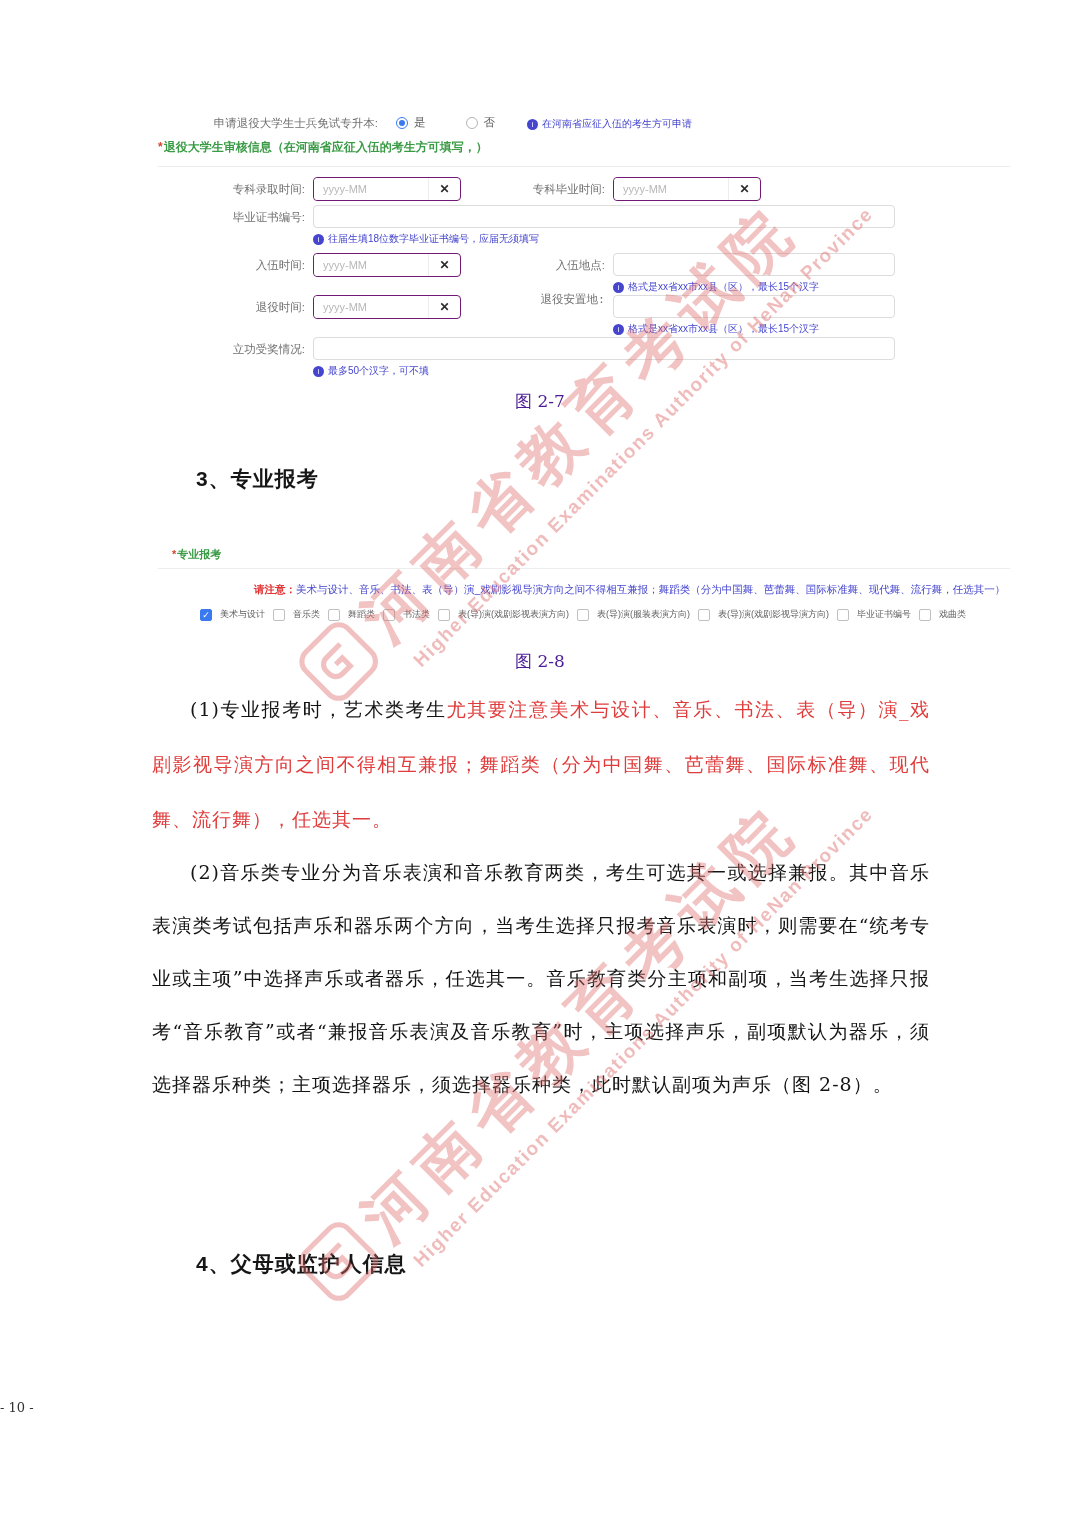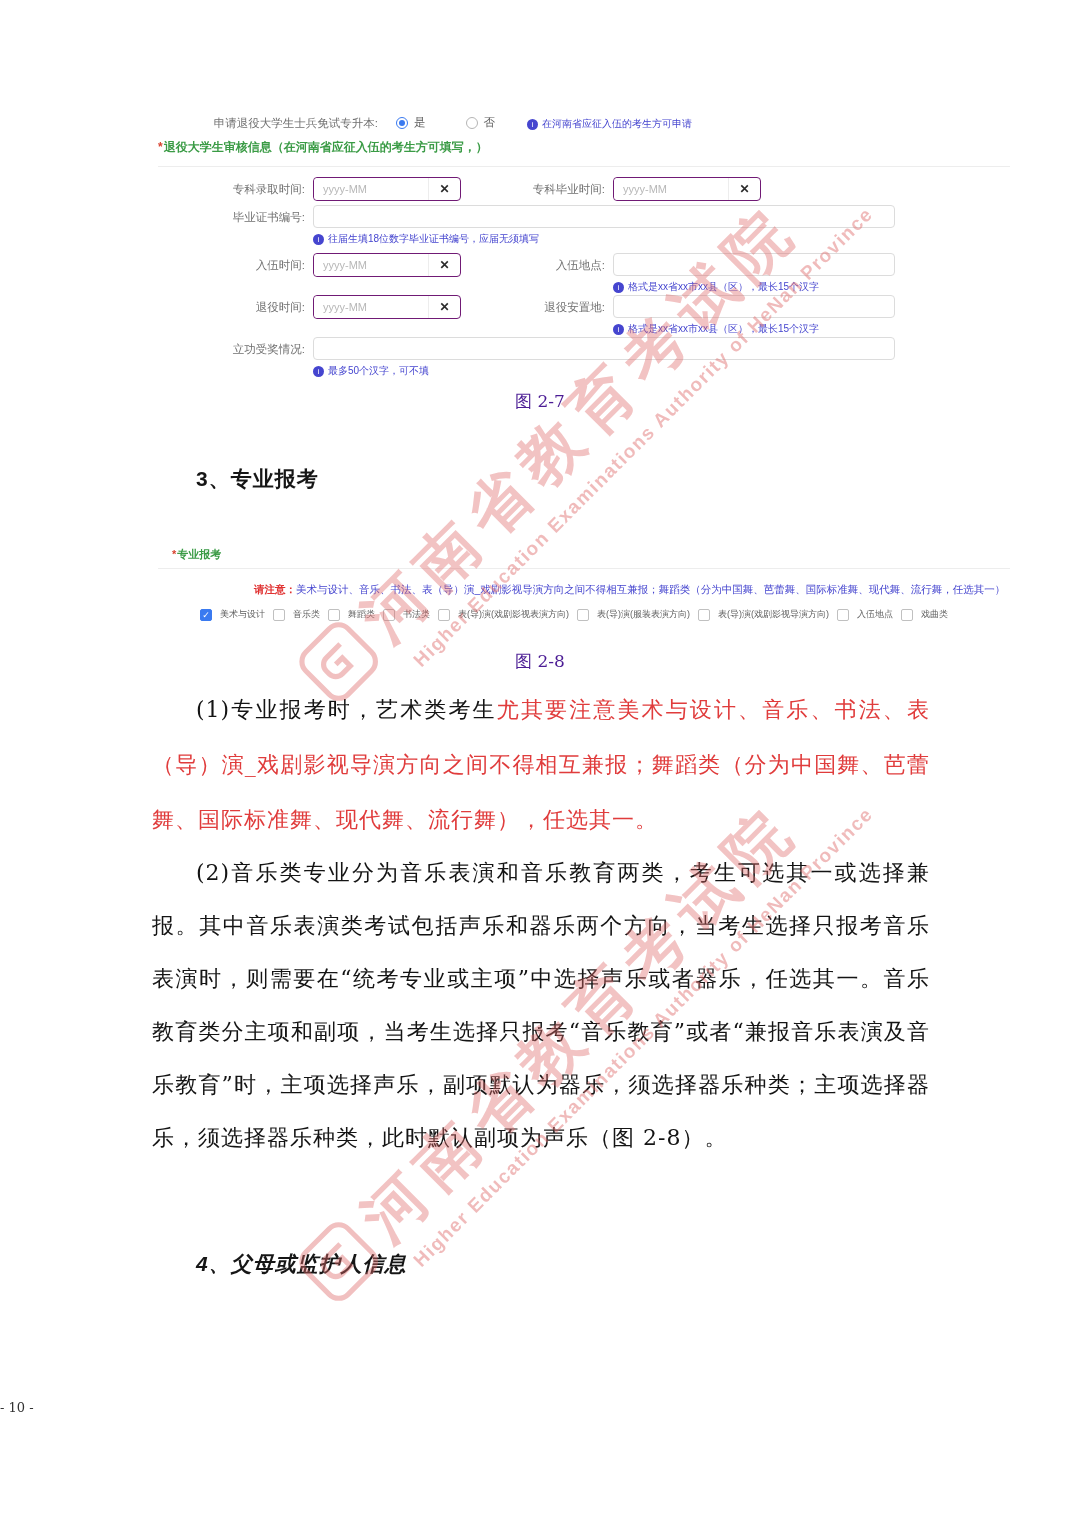--- a/index.html
+++ b/index.html
@@ -52,21 +52,21 @@
   .cb-box { width:12px; height:12px; border:1px solid #c0c0c0; border-radius:2px; background:#fff; flex:0 0 12px; }
   .cb-box.checked { background:#3a7af0; border-color:#3a7af0; color:#fff; text-align:center; font-size:9px; line-height:11px; }
   .cb-box.checked::after { content:"✓"; }
   
   .notice { position:absolute; font-size:10.5px; white-space:nowrap; }
   .notice-label { color:#e03030; font-weight:bold; }
   .notice-text { color:#4545cf; }
   
   .fig-caption { position:absolute; width:100%; text-align:center; font-family:"DejaVu Serif", serif; font-size:17px; color:#4c1d95; }
   .h-num { position:absolute; left:168px; font-size:21px; font-weight:bold; color:#161616; letter-spacing:1px;margin-left:28px; }
-  .body-para { position:absolute; left:152px; width:778px; font-family:"DejaVu Serif", serif; font-size:22px; color:#141414; text-align:justify; text-indent:2em; letter-spacing:1px; }
+  .body-para { position:absolute; left:152px; width:778px; font-family:"DejaVu Serif", serif; font-size:19px; color:#141414; text-align:justify; text-indent:2em; letter-spacing:1px; }
   .p1 { top:682px; line-height:55px; }
   .p2 { top:846px; line-height:53px; }
   .red { color:#e03c3c; }
   .page-num { position:absolute; top:1400px; width:100%; text-align:left; font-family:"DejaVu Serif", serif; font-size:13px; color:#333; }
 </style>
 </head>
 <body>
 
 <div class="page">
 
@@ -147,21 +147,21 @@
     <div class="hint" style="left:463px; top:175px;">
       <span class="info-icon">i</span>
       <span>格式是xx省xx市xx县（区），最长15个汉字</span>
     </div>
 
     <div class="f-label" style="top:190px; left:0; width:155px;">退役时间:</div>
     <div class="date-group" style="left:163px; top:190px;">
       <input placeholder="yyyy-MM" style="">
       <span class="clear-btn">✕</span>
     </div>
-    <div class="f-label" style="top:190px; left:300px; width:155px;">退役安置地:</div>
+    <div class="f-label" style="top:183px; left:300px; width:155px;font-family:Liberation Mono, monospace;">退役安置地:</div>
     <input class="long-input" style="left: 463px; top: 190px; width: 282px;">
     <div class="hint" style="left:463px; top:217px;">
       <span class="info-icon">i</span>
       <span>格式是xx省xx市xx县（区），最长15个汉字</span>
     </div>
 
     <div class="f-label" style="top:232px; left:0; width:155px;">立功受奖情况:</div>
     <input class="long-input" style="left: 163px; top: 232px; width: 582px;">
     <div class="hint" style="left:163px; top:259px;">
       <span class="info-icon">i</span>
@@ -207,34 +207,34 @@
       <span class="cb-item">
         <span class="cb-box"></span>
         <span>表(导)演(服装表演方向)</span>
       </span>
       <span class="cb-item">
         <span class="cb-box"></span>
         <span>表(导)演(戏剧影视导演方向)</span>
       </span>
       <span class="cb-item">
         <span class="cb-box"></span>
-        <span>入伍地点</span>
+        <span>毕业证书编号</span>
       </span>
       <span class="cb-item">
         <span class="cb-box"></span>
         <span>戏曲类</span>
       </span>
     </div>
   </div>
 
   <div class="fig-caption" style="top:650px;">图 2-8</div>
 
   <div class="body-para p1">
     <span>(1)专业报考时，艺术类考生</span><span class="red">尤其要注意美术与设计、音乐、书法、表（导）演_戏剧影视导演方向之间不得相互兼报；舞蹈类（分为中国舞、芭蕾舞、国际标准舞、现代舞、流行舞），任选其一。</span>
   </div>
 
   <div class="body-para p2">(2)音乐类专业分为音乐表演和音乐教育两类，考生可选其一或选择兼报。其中音乐表演类考试包括声乐和器乐两个方向，当考生选择只报考音乐表演时，则需要在“统考专业或主项”中选择声乐或者器乐，任选其一。音乐教育类分主项和副项，当考生选择只报考“音乐教育”或者“兼报音乐表演及音乐教育”时，主项选择声乐，副项默认为器乐，须选择器乐种类；主项选择器乐，须选择器乐种类，此时默认副项为声乐（图 2-8）。</div>
 
-  <div class="h-num" style="top:1250px;font-style:italic;">4、父母或监护人信息</div>
+  <div class="h-num" style="top:1250px;">4、父母或监护人信息</div>
 
   <div class="page-num">- 10 -</div>
 
 </div>
 
 </body></html>

